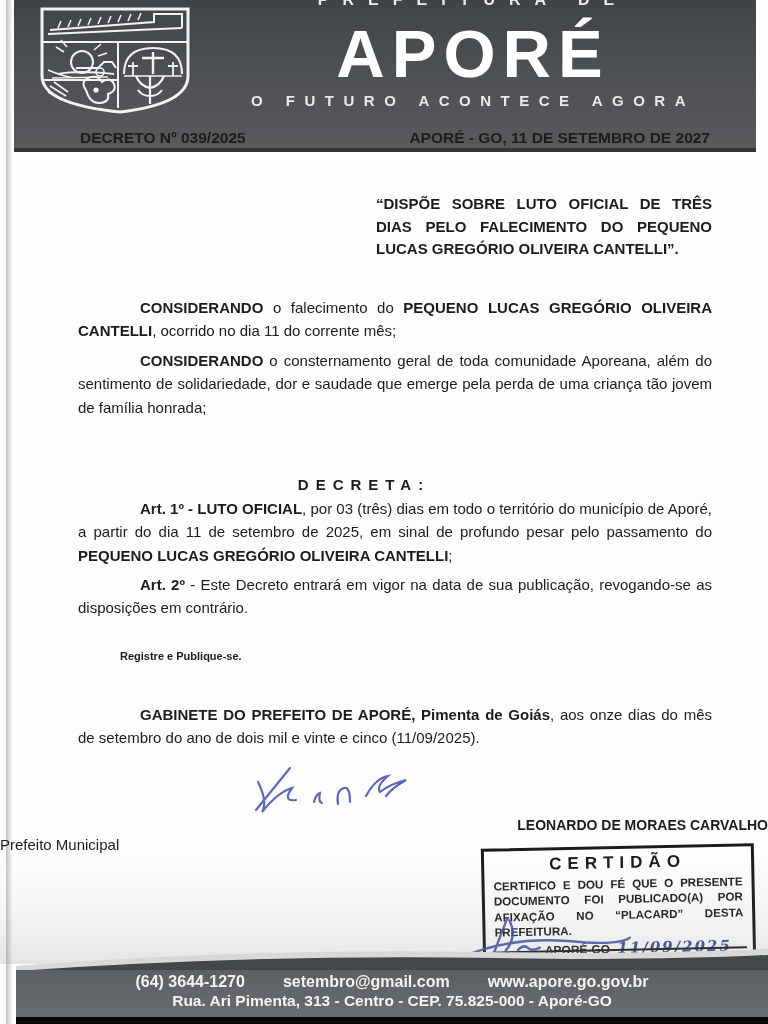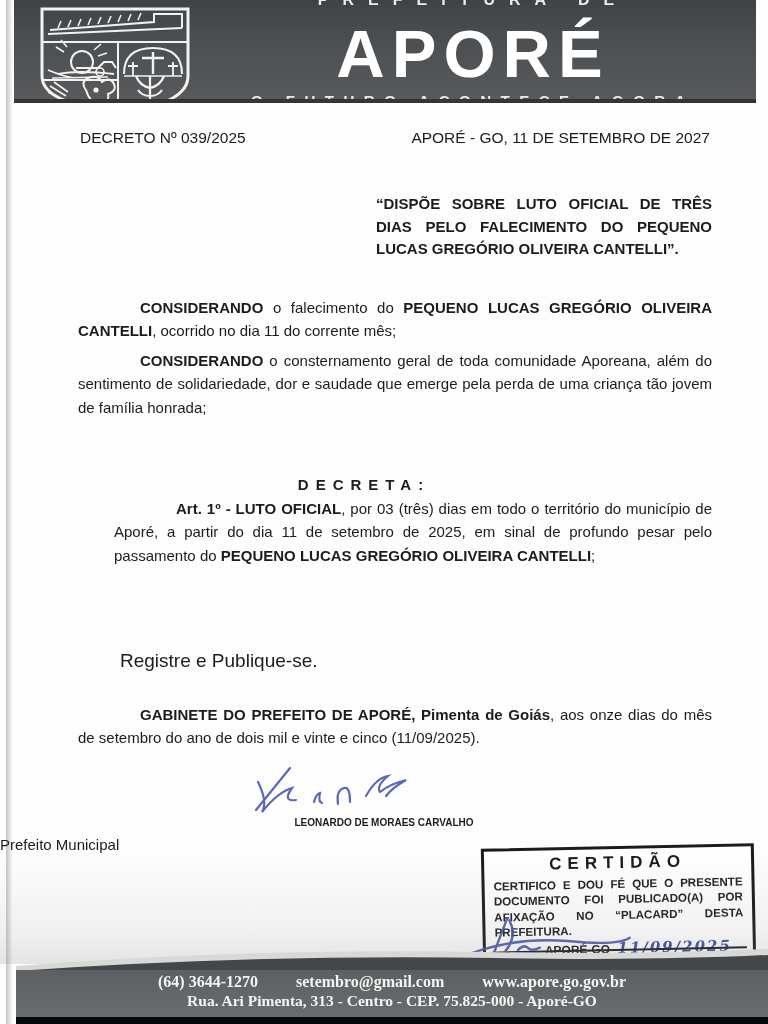--- a/index.html
+++ b/index.html
@@ -7,60 +7,60 @@
   body { font-family:"Liberation Sans", sans-serif; background:#ffffff; position:relative; overflow:hidden; color:#1c1c1c; }
   .page { position:absolute; inset:0; background:#fdfdfd; }
 
   
   .scan-edge-left { position:absolute; left:6px; top:0; bottom:0; width:6px;
     background:linear-gradient(90deg, rgba(110,110,110,.40), rgba(200,200,200,.12)); }
   .scan-shade { position:absolute; left:0; right:0; bottom:60px; height:110px; pointer-events:none;
     background:linear-gradient(180deg, rgba(0,0,0,0) 0%, rgba(130,130,130,.10) 70%, rgba(140,140,140,.22) 100%); }
 
   
-  .banner { position:absolute; left:14px; right:12px; top:0; height:103px; overflow:hidden;
+  .banner { position:absolute; left:14px; right:12px; top:0; height:152px; overflow:hidden;
     background:linear-gradient(180deg,#404346 0%, #4d5052 45%, #57595b 100%);
     border-bottom:4px solid #333537; }
   .banner-text { position:absolute; left:190px; right:14px; top:0; height:100%; text-align:center; color:#fff; }
   .pretitle { position:relative; top:-9px; font-size:16px; font-weight:bold; letter-spacing:14px; color:#ececec; white-space:nowrap; }
   .big-title { font-size:67px; font-weight:800; letter-spacing:7px; line-height:1.02; margin-top:2px; color:#ffffff; }
   .slogan { font-size:15px; font-weight:bold; letter-spacing:9.5px; color:#eaeaea; margin-top:4px; white-space:nowrap; }
   .coat { position:absolute; left:20px; top:4px; width:162px; height:112px; }
 
   
   .meta-row { position:absolute; top:129px; left:80px; right:58px; display:flex; justify-content:space-between;
-    font-weight:normal; font-size:15.5px; }
+    font-weight:bold; font-size:15.5px; }
   .quote { position:absolute; top:193px; right:56px; width:336px; font-weight:bold; font-size:15px;
     line-height:1.5; text-align:justify; }
   .para { position:absolute; left:78px; right:56px; font-size:15px; line-height:1.55; text-align:justify; text-indent:62px; }
   .p1 { top:296px; } .p2 { top:349px; }
   .decreta { position:absolute; top:444px; left:0; right:40px; text-align:center; font-weight:bold;
     font-size:15px; letter-spacing:7px;margin-top:32px; }
-  .a1 { top:497px;margin-left:36px; } .a2 { top:573px; }
-  .registre { position:absolute; top:650px; left:120px; font-weight:normal; font-size:19px; }
+  .a1 { top:497px; } .a2 { top:573px; }
+  .registre { position:absolute; top:650px; left:120px; font-weight:bold; font-size:11px; }
   .gab { top:703px; }
 
   
   .sig-svg { position:absolute; top:762px; left:238px; width:200px; height:58px; }
-  .sig-name { position:absolute; top:817px; left:0; right:0; text-align:center; font-weight:bold; font-size:10px; }
+  .sig-name { position:absolute; top:817px; left:0; right:0; text-align:right; font-weight:bold; font-size:14px; }
   .sig-role { position:absolute; top:836px; left:0; right:0; text-align:left; font-size:15px; }
 
   
   .stamp { position:absolute; top:846px; left:482px; width:273px; height:118px;
     border:3px solid #1b1b1b; transform:rotate(-1.2deg); background:rgba(255,255,255,.55); padding:4px 9px 0 9px; }
   .stamp-title { text-align:center; font-weight:bold; font-size:17px; letter-spacing:6px; color:#1b1b1b; }
   .stamp-body { font-size:11.6px; line-height:1.32; text-align:justify; color:#222; margin-top:3px; font-weight:bold; }
   .stamp-place { font-size:12px; font-weight:bold; text-align:right; margin-top:2px; padding-right:8px; color:#222; }
   .stamp-date { font-family:"DejaVu Serif", serif; font-style:italic; font-weight:bold; font-size:15px;
     color:#3c4da0; border-bottom:1.5px solid #1b1b1b; padding:0 4px; letter-spacing:2px; }
   .stamp-line { position:absolute; left:6px; right:6px; bottom:10px; height:2px; background:#1b1b1b; }
   .stamp-sig { position:absolute; left:-38px; bottom:-38px; width:190px; height:95px; }
 
   
-  .footer { position:absolute; left:16px; right:0; bottom:0; height:64px;font-family:Liberation Serif, serif; }
+  .footer { position:absolute; left:16px; right:0; bottom:0; height:64px; }
   .footer-curve { position:absolute; left:0; right:0; top:-16px; height:30px; }
   .footer-bar { position:absolute; left:0; right:0; top:10px; bottom:6px;
     background:linear-gradient(180deg,#5d6062,#6a6d6f); color:#f4f4f2; text-align:center; }
   .footer-l1 { margin-top:3px; font-size:16px; display:flex; justify-content:center; gap:38px; font-weight:bold; }
   .footer-l2 { font-size:15.5px; margin-top:1px; font-weight:bold; }
   .footer-black { position:absolute; left:0; right:0; bottom:0; height:7px; background:#070707; }
 </style>
 </head>
 <body>
 
@@ -111,20 +111,21 @@
   </div>
 
   <div class="quote">“DISPÕE SOBRE LUTO OFICIAL DE TRÊS DIAS PELO FALECIMENTO DO PEQUENO LUCAS GREGÓRIO OLIVEIRA CANTELLI”.</div>
 
   <p class="para p1"><span style="font-weight: bold;">CONSIDERANDO</span><span> o falecimento do </span><span style="font-weight: bold;">PEQUENO LUCAS GREGÓRIO OLIVEIRA CANTELLI</span><span>, ocorrido no dia 11 do corrente mês;</span></p>
   <p class="para p2"><span style="font-weight: bold;">CONSIDERANDO</span><span> o consternamento geral de toda comunidade Aporeana, além do sentimento de solidariedade, dor e saudade que emerge pela perda de uma criança tão jovem de família honrada;</span></p>
 
   <div class="decreta">DECRETA:</div>
 
   <p class="para a1"><span style="font-weight: bold;">Art. 1º - LUTO OFICIAL</span><span>, por 03 (três) dias em todo o território do município de Aporé, a partir do dia 11 de setembro de 2025, em sinal de profundo pesar pelo passamento do </span><span style="font-weight: bold;">PEQUENO LUCAS GREGÓRIO OLIVEIRA CANTELLI</span><span>;</span></p>
+  <p class="para a2"><span style="font-weight: bold;">Art. 2º</span><span> - Este Decreto entrará em vigor na data de sua publicação, revogando-se as disposições em contrário.</span></p>
 
   <div class="registre">Registre e Publique-se.</div>
 
   <p class="para gab"><span style="font-weight: bold;">GABINETE DO PREFEITO DE APORÉ, Pimenta de Goiás</span><span>, aos onze dias do mês de setembro do ano de dois mil e vinte e cinco (11/09/2025).</span></p>
 
   <svg class="sig-svg" viewBox="0 0 200 58">
     <g stroke="#4a58ae" fill="none" stroke-width="2.2" stroke-linecap="round" opacity="0.9">
       <path d="M18,48 L52,6 M20,20 Q30,40 24,50 Q40,30 54,26 Q44,40 58,38"></path>
       <path d="M76,40 q2,-8 6,-9 q-2,9 2,10"></path>
       <path d="M100,42 q-2,-14 6,-16 q6,-2 6,14"></path>

